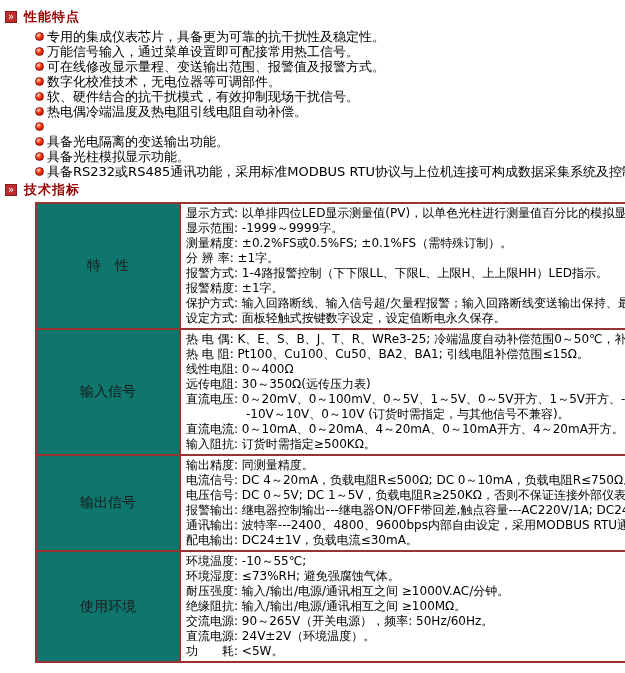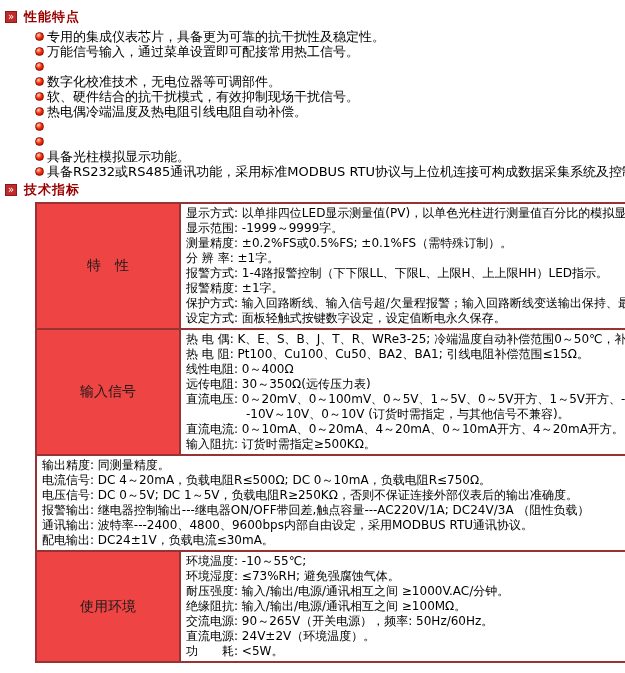--- a/index.html
+++ b/index.html
@@ -51,21 +51,21 @@
   
   .spec-table {
     margin: 3px 0 0 30px;
     width: 592px;
     border: 2px solid #993333;
   }
   .spec-row { display: flex; }
   .spec-row + .spec-row { border-top: 2px solid #993333; }
   .spec-label {
     flex: 0 0 144px;
-    background: #ef4444;
+    background: #0f766e;
     border-right: 2px solid #993333;
     display: flex; align-items: center; justify-content: center;
     font-size: 14px; color: #1a1a1a;
   }
   .spec-content {
     flex: 1 1 auto;
     padding: 2px 0 2px 5px;
     overflow: hidden;
   }
   .spec-line {
@@ -82,26 +82,26 @@
 <div class="page">
 
   <div class="section-title">
     <span class="title-icon">»</span>
     <span class="title-text">性能特点</span>
   </div>
 
   <div class="bullets">
     <div class="bullet-item"><span class="bullet-ball"></span><span class="bullet-text">专用的集成仪表芯片，具备更为可靠的抗干扰性及稳定性。</span></div>
     <div class="bullet-item"><span class="bullet-ball"></span><span class="bullet-text">万能信号输入，通过菜单设置即可配接常用热工信号。</span></div>
-    <div class="bullet-item"><span class="bullet-ball"></span></div>
+    <div class="bullet-item"><span class="bullet-ball"></span><span class="bullet-text">可在线修改显示量程、变送输出范围、报警值及报警方式。</span></div>
     <div class="bullet-item"><span class="bullet-ball"></span><span class="bullet-text">数字化校准技术，无电位器等可调部件。</span></div>
     <div class="bullet-item"><span class="bullet-ball"></span><span class="bullet-text">软、硬件结合的抗干扰模式，有效抑制现场干扰信号。</span></div>
     <div class="bullet-item"><span class="bullet-ball"></span><span class="bullet-text">热电偶冷端温度及热电阻引线电阻自动补偿。</span></div>
     <div class="bullet-item"><span class="bullet-ball"></span></div>
-    <div class="bullet-item"><span class="bullet-ball"></span></div>
+    <div class="bullet-item"><span class="bullet-ball"></span><span class="bullet-text">具备光电隔离的变送输出功能。</span></div>
     <div class="bullet-item"><span class="bullet-ball"></span><span class="bullet-text">具备光柱模拟显示功能。</span></div>
     <div class="bullet-item"><span class="bullet-ball"></span><span class="bullet-text">具备RS232或RS485通讯功能，采用标准MODBUS RTU协议与上位机连接可构成数据采集系统及控制系统。</span></div>
   </div>
 
   <div class="section-title">
     <span class="title-icon">»</span>
     <span class="title-text">技术指标</span>
   </div>
 
   <div class="spec-table">
@@ -128,20 +128,21 @@
         <div class="spec-line">线性电阻: 0～400Ω</div>
         <div class="spec-line">远传电阻: 30～350Ω(远传压力表)</div>
         <div class="spec-line">直流电压: 0～20mV、0～100mV、0～5V、1～5V、0～5V开方、1～5V开方、-5V～5V;</div>
         <div class="spec-line">　　　　　-10V～10V、0～10V (订货时需指定，与其他信号不兼容)。</div>
         <div class="spec-line">直流电流: 0～10mA、0～20mA、4～20mA、0～10mA开方、4～20mA开方。</div>
         <div class="spec-line">输入阻抗: 订货时需指定≥500KΩ。</div>
       </div>
     </div>
 
     <div class="spec-row">
+      <div class="spec-label">输出信号</div>
       <div class="spec-content">
         <div class="spec-line">输出精度: 同测量精度。</div>
         <div class="spec-line">电流信号: DC 4～20mA，负载电阻R≤500Ω; DC 0～10mA，负载电阻R≤750Ω。</div>
         <div class="spec-line">电压信号: DC 0～5V; DC 1～5V，负载电阻R≥250KΩ，否则不保证连接外部仪表后的输出准确度。</div>
         <div class="spec-line">报警输出: 继电器控制输出---继电器ON/OFF带回差,触点容量---AC220V/1A; DC24V/3A （阻性负载）</div>
         <div class="spec-line">通讯输出: 波特率---2400、4800、9600bps内部自由设定，采用MODBUS RTU通讯协议。</div>
         <div class="spec-line">配电输出: DC24±1V，负载电流≤30mA。</div>
       </div>
     </div>
 

